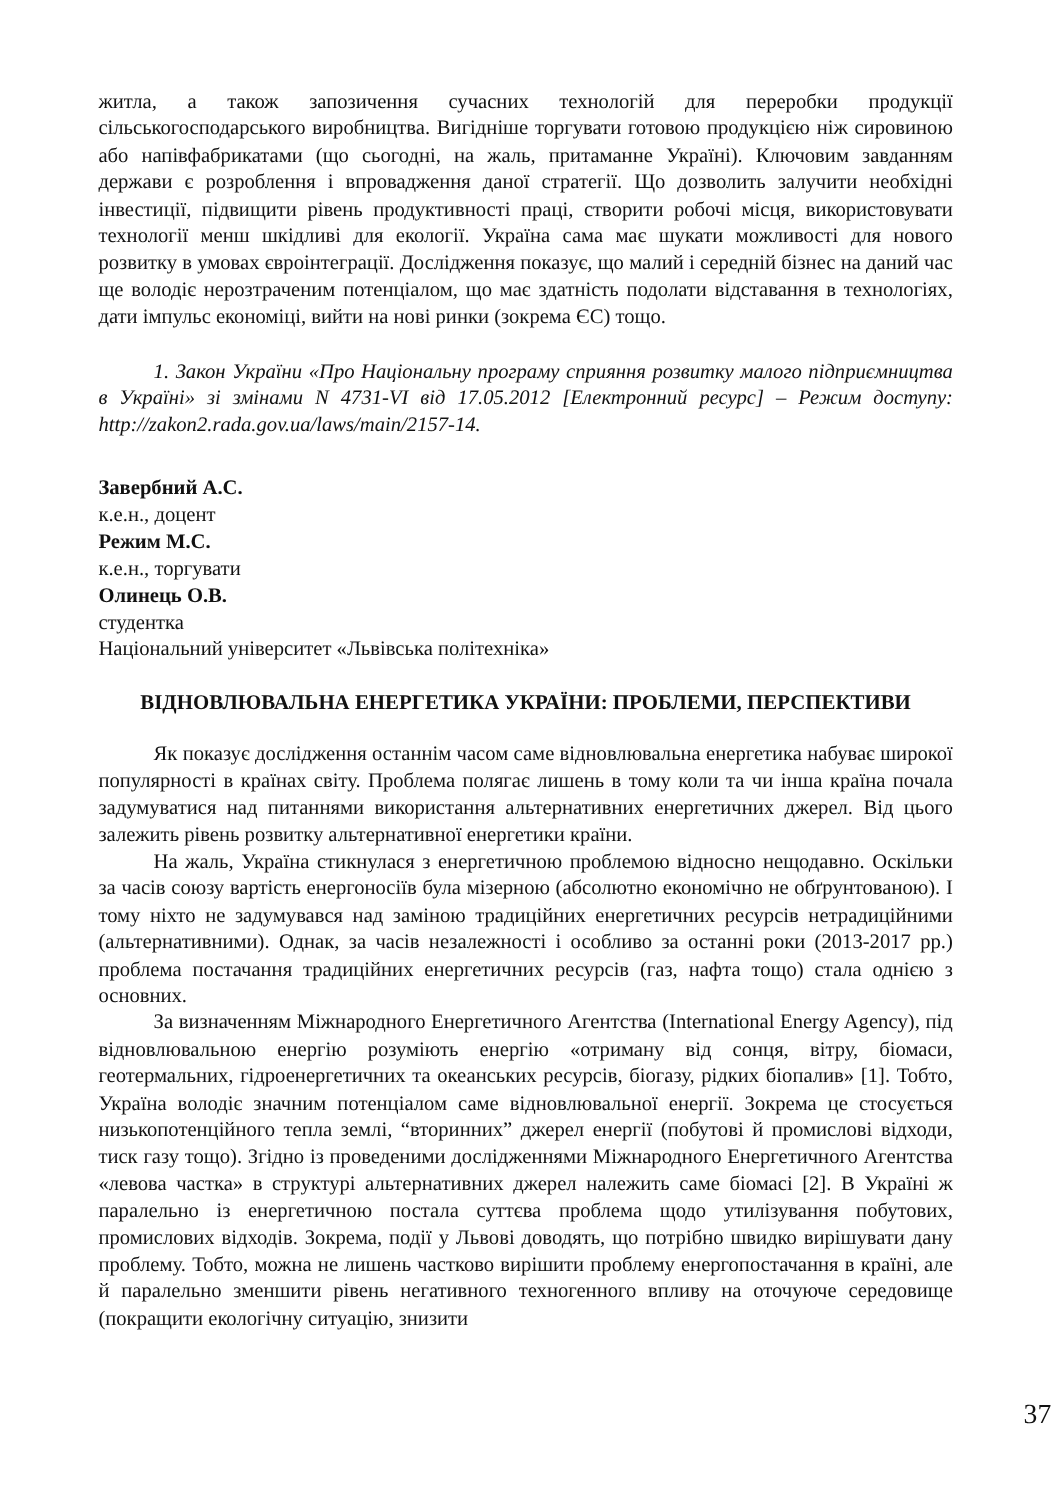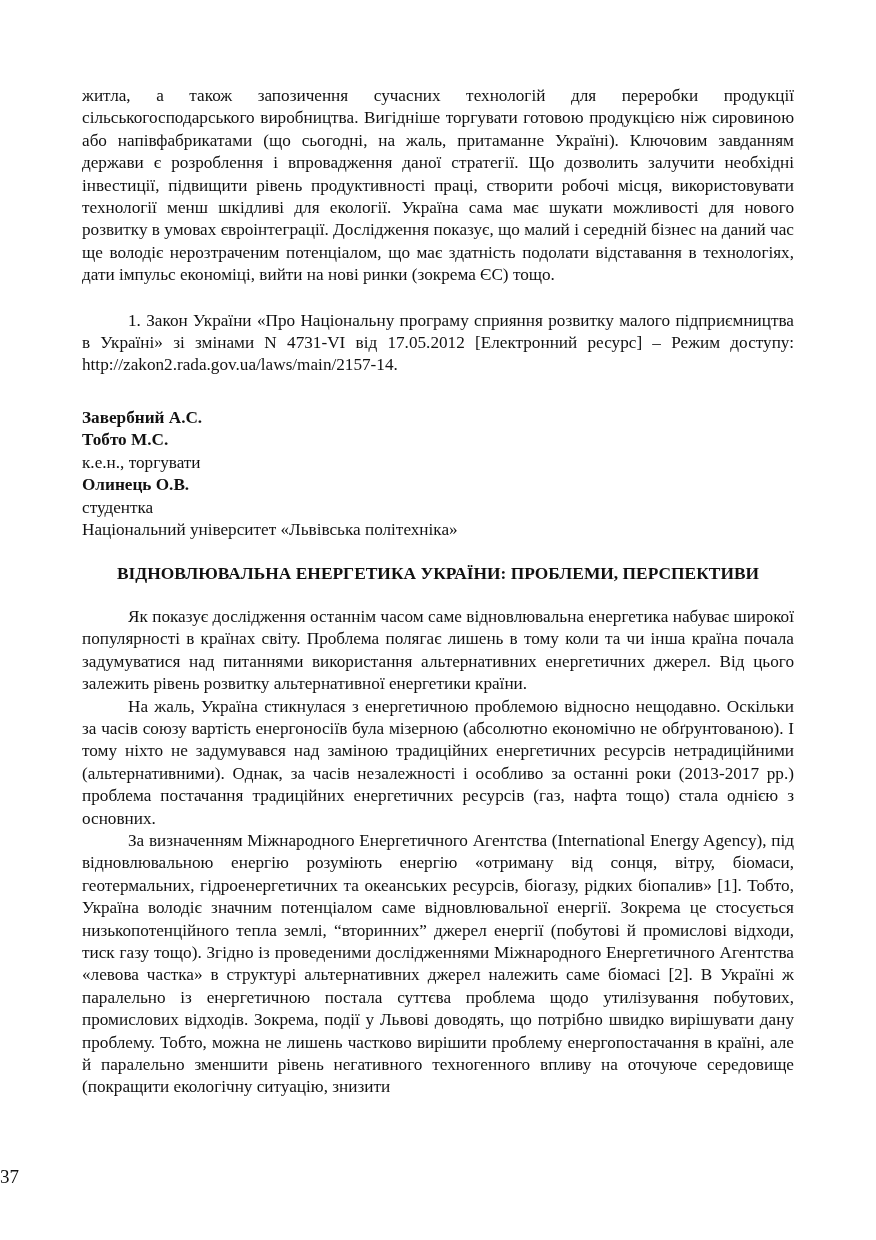--- a/index.html
+++ b/index.html
@@ -11,38 +11,39 @@
       width: 876px;
       height: 1240px;
       position: relative;
       overflow: hidden;
       font-family: "Liberation Serif", "DejaVu Serif", serif;
       color: #111111;
     }
     .page {
       position: absolute;
       left: 82px;
-      top: 85px;
+      top: 74px;
       width: 712px;
       font-size: 17.2px;
       line-height: 22.4px;
     }
     p {
       margin: 0;
       text-align: justify;
     }
     .indent {
       text-indent: 46px;
       font-family: Liberation Serif, serif;
     }
     .p-cont {
       text-align: justify;
     }
     .reference {
       margin-top: 23px;
+      font-style: italic;
       text-indent: 46px;
     }
     .authors {
       margin-top: 30px;
     }
     .author-name {
       font-weight: bold;
       display: block;
     }
     .author-role {
@@ -62,36 +63,37 @@
       display: block;
     }
     .body-text {
       margin-top: 21px;
     }
     .page-number {
       position: absolute;
       left: 0;
       width: 876px;
       top: 1166px;
-      text-align: left;
-      font-size: 19px;
+      text-align: right;
+      font-size: 23px;
     }
   </style>
 </head>
 <body>
 
 <div class="page">
 
   <p class="p-cont">житла, а також запозичення сучасних технологій для переробки продукції сільськогосподарського виробництва. Вигідніше торгувати готовою продукцією ніж сировиною або напівфабрикатами (що сьогодні, на жаль, притаманне Україні). Ключовим завданням держави є розроблення і впровадження даної стратегії. Що дозволить залучити необхідні інвестиції, підвищити рівень продуктивності праці, створити робочі місця, використовувати технології менш шкідливі для екології. Україна сама має шукати можливості для нового розвитку в умовах євроінтеграції. Дослідження показує, що малий і середній бізнес на даний час ще володіє нерозтраченим потенціалом, що має здатність подолати відставання в технологіях, дати імпульс економіці, вийти на нові ринки (зокрема ЄС) тощо.</p>
 
   <p class="reference">1. Закон України «Про Національну програму сприяння розвитку малого підприємництва в Україні» зі змінами N 4731-VI від 17.05.2012 [Електронний ресурс] – Режим доступу: http://zakon2.rada.gov.ua/laws/main/2157-14.</p>
 
   <div class="authors">
     <span class="author-name">Завербний А.С.</span>
-    <span class="author-name">Тобто М.С.</span>
+    <span class="author-role">к.е.н., доцент</span>
+    <span class="author-name">Режим М.С.</span>
     <span class="author-role">к.е.н., торгувати</span>
     <span class="author-name">Олинець О.В.</span>
     <span class="author-role">студентка</span>
     <span class="affiliation">Національний університет «Львівська політехніка»</span>
   </div>
 
   <div class="article-title">
     <span>ВІДНОВЛЮВАЛЬНА ЕНЕРГЕТИКА УКРАЇНИ: ПРОБЛЕМИ, ПЕРСПЕКТИВИ</span>
   </div>
 

